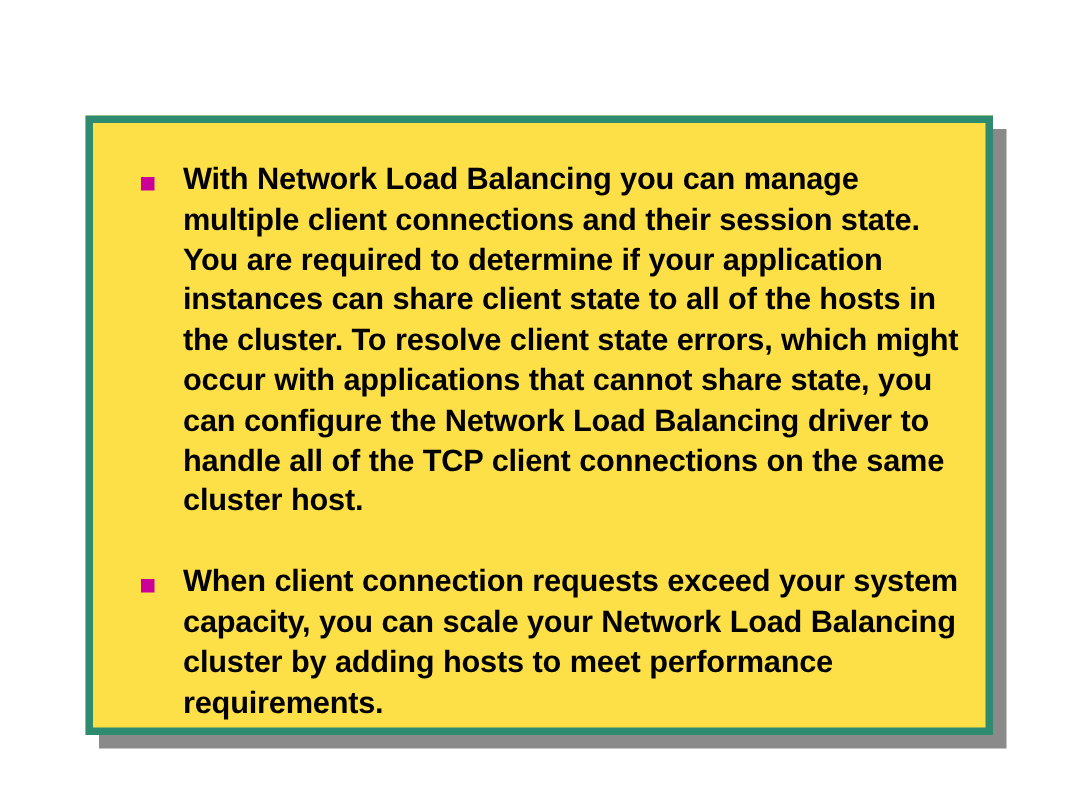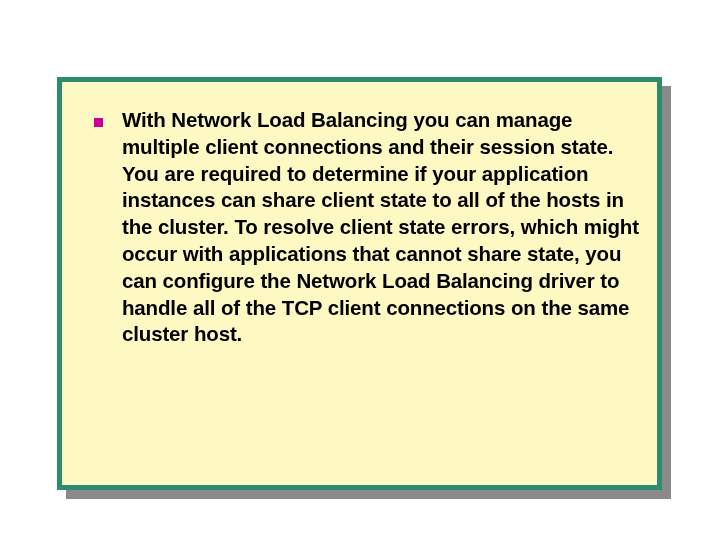--- a/index.html
+++ b/index.html
@@ -33,21 +33,21 @@
   }
 
   
   .content-box {
     position: absolute;
     left: 57px;
     top: 77px;
     width: 605px;
     height: 413px;
     box-sizing: border-box;
-    background: #fef9c3;
+    background: #fde047;
     border: 5px solid #2e8b6f;
   }
 
   .bullet-list {
     position: absolute;
     left: 25px;
     top: 25px;
     right: 14px;
   }
 
@@ -91,18 +91,22 @@
 
   <div class="content-box">
 
     <div class="bullet-list">
 
       <div class="bullet-item">
         <span class="bullet-marker"></span>
         <span class="bullet-text">With Network Load Balancing you can manage multiple client connections and their session state. You are required to determine if your application instances can share client state to all of the hosts in the cluster. To resolve client state errors, which might occur with applications that cannot share state, you can configure the Network Load Balancing driver to handle all of the TCP client connections on the same cluster host.</span>
       </div>
 
+      <div class="bullet-item">
+        <span class="bullet-marker"></span>
+        <span class="bullet-text">When client connection requests exceed your system capacity, you can scale your Network Load Balancing cluster by adding hosts to meet performance requirements.</span>
+      </div>
 
     </div>
 
   </div>
 
 </div>
 
 </body></html>

